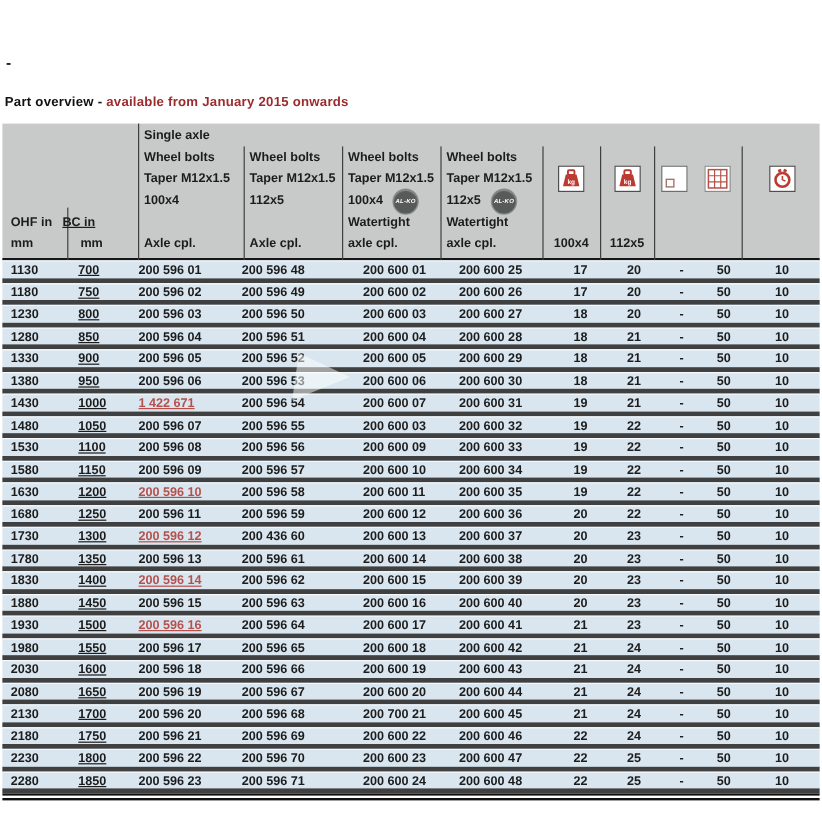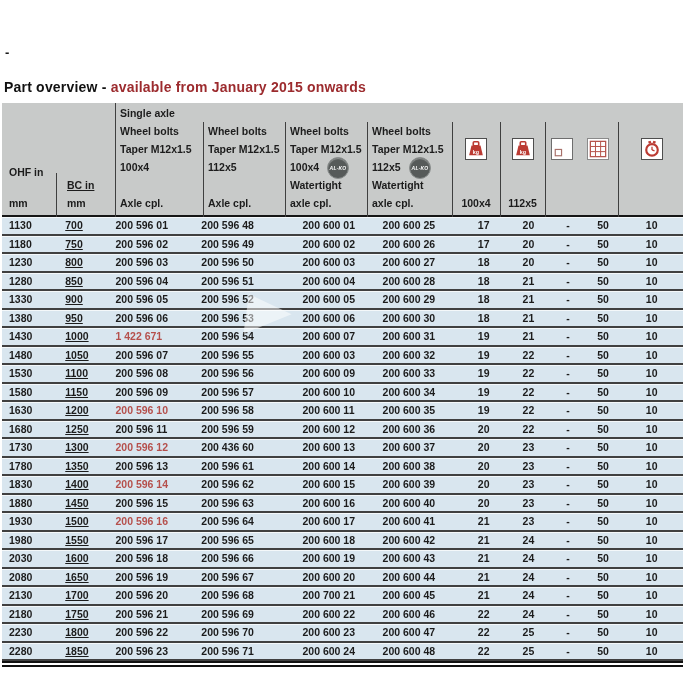--- a/index.html
+++ b/index.html
@@ -2,50 +2,50 @@
 <html><head>
 <meta charset="utf-8">
 <style>
   * { margin:0; padding:0; box-sizing:border-box; }
   html,body { background:#fff; }
   body { font-family:"Liberation Sans","DejaVu Sans",sans-serif; }
   #page { position:relative; width:685px; height:685px; background:#fff; overflow:hidden; }
 
   #corner-dash { position:absolute; left:5px; top:45px; font-size:13px; font-weight:bold; color:#1a1a1a; }
 
-  #title { position:absolute; left:4px; top:79px; font-size:14px; font-weight:bold; color:#111; white-space:nowrap; letter-spacing:.2px; }
+  #title { position:absolute; left:4px; top:79px; font-size:11px; font-weight:bold; color:#111; white-space:nowrap; letter-spacing:.2px; }
   #title .hl { color:#9c2b2e; }
 
   #tbl { position:absolute; left:2px; top:103px; width:681px; font-size:10.5px; font-weight:bold; color:#1c1c1c; }
 
   
   #thead { position:relative; height:114px; background:#c8cac9; border-bottom:2px solid #161616; }
   .hline { position:absolute; white-space:nowrap; line-height:14px; }
   .vline { position:absolute; width:1px; background:#3f3f3f; }
 
   
   .icbox { position:absolute; width:22px; height:22px; background:#fff; border:1px solid #4e4e4e; display:flex; align-items:center; justify-content:center; }
   .alko { position:absolute; width:22px; height:22px; border-radius:50%; background:#565a59; border:1px solid #8b8f8e; color:#fff; font-size:5px; font-style:italic; font-weight:bold; display:flex; align-items:center; justify-content:center; letter-spacing:.2px; box-shadow: inset 0 1px 1px rgba(255,255,255,.35); }
 
   
   #tbody { position:relative; }
-  .trow { display:flex; height:18.5px; background:#d9e6ef; border-bottom:2px solid #404040; box-shadow:inset 0 1px 0 #f4f8fa; }
+  .trow { display:flex; height:18.5px; background:#d9e6ef; border-bottom:4px solid #404040; box-shadow:inset 0 1px 0 #f4f8fa; }
   .cell { line-height:16px; overflow:hidden; white-space:nowrap; }
   .c0 { width:54px; padding-left:7px; }
   .c1 { width:59px; padding-left:11px;text-decoration:underline; }
   .c2 { width:88px; padding-left:4px; }
   .c3 { width:82px; padding-left:5px; }
   .c4 { width:82px; padding-left:3px;margin-left:24px; }
   .c5 { width:85px; padding-left:4px; }
   .c6 { width:48px; text-align:center; }
   .c7 { width:45px; text-align:center; }
   .c8 { width:37px; text-align:center; }
   .c9 { width:36px; text-align:center; }
   .c10 { width:65px; text-align:center; }
-  .cell.red { color:#b5504c; }
+  .cell.red { color:#b5504c;text-decoration:underline; }
 
   #tbl-bottom { height:6px; border-top:2px solid #111; border-bottom:2px solid #111; background:#fff; }
 
   
   #watermark { position:absolute; left:235px; top:296px; font-size:34px; font-weight:bold; font-style:italic; color:rgba(255,255,255,.55); letter-spacing:2px; pointer-events:none; text-shadow:0 0 2px rgba(180,195,205,.35); }
   #watermark-wedge { position:absolute; left:246px; top:297px; width:0; height:0; border-left:45px solid rgba(255,255,255,.5); border-top:14px solid transparent; border-bottom:26px solid transparent; transform:rotate(8deg); pointer-events:none; }
 </style>
 </head>
 <body>
 
@@ -64,23 +64,23 @@
       <div class="vline" style="left:54px;  top:70px; height:44px;"></div>
       <div class="vline" style="left:113px; top:0;    height:114px;"></div>
       <div class="vline" style="left:201px; top:19px; height:95px;"></div>
       <div class="vline" style="left:283px; top:19px; height:95px;"></div>
       <div class="vline" style="left:365px; top:19px; height:95px;"></div>
       <div class="vline" style="left:450px; top:19px; height:95px;"></div>
       <div class="vline" style="left:498px; top:19px; height:95px;"></div>
       <div class="vline" style="left:543px; top:19px; height:95px;"></div>
       <div class="vline" style="left:616px; top:19px; height:95px;"></div>
 
-      <div class="hline" style="left:7px;  top:62px;">OHF in</div>
+      <div class="hline" style="left:7px;  top:75px;">OHF in</div>
       <div class="hline" style="left:7px;  top:93px;">mm</div>
-      <div class="hline" style="left:65px; top:75px;text-decoration:underline;">BC in</div>
+      <div class="hline" style="left:50px; top:75px;text-decoration:underline;">BC in</div>
       <div class="hline" style="left:65px; top:93px;">mm</div>
 
       <div class="hline" style="left:118px; top:3px;">Single axle</div>
 
       <div class="hline" style="left:118px; top:21px;">Wheel bolts</div>
       <div class="hline" style="left:118px; top:39px;">Taper M12x1.5</div>
       <div class="hline" style="left:118px; top:57px;">100x4</div>
       <div class="hline" style="left:118px; top:93px;">Axle cpl.</div>
 
       <div class="hline" style="left:206px; top:21px;">Wheel bolts</div>

